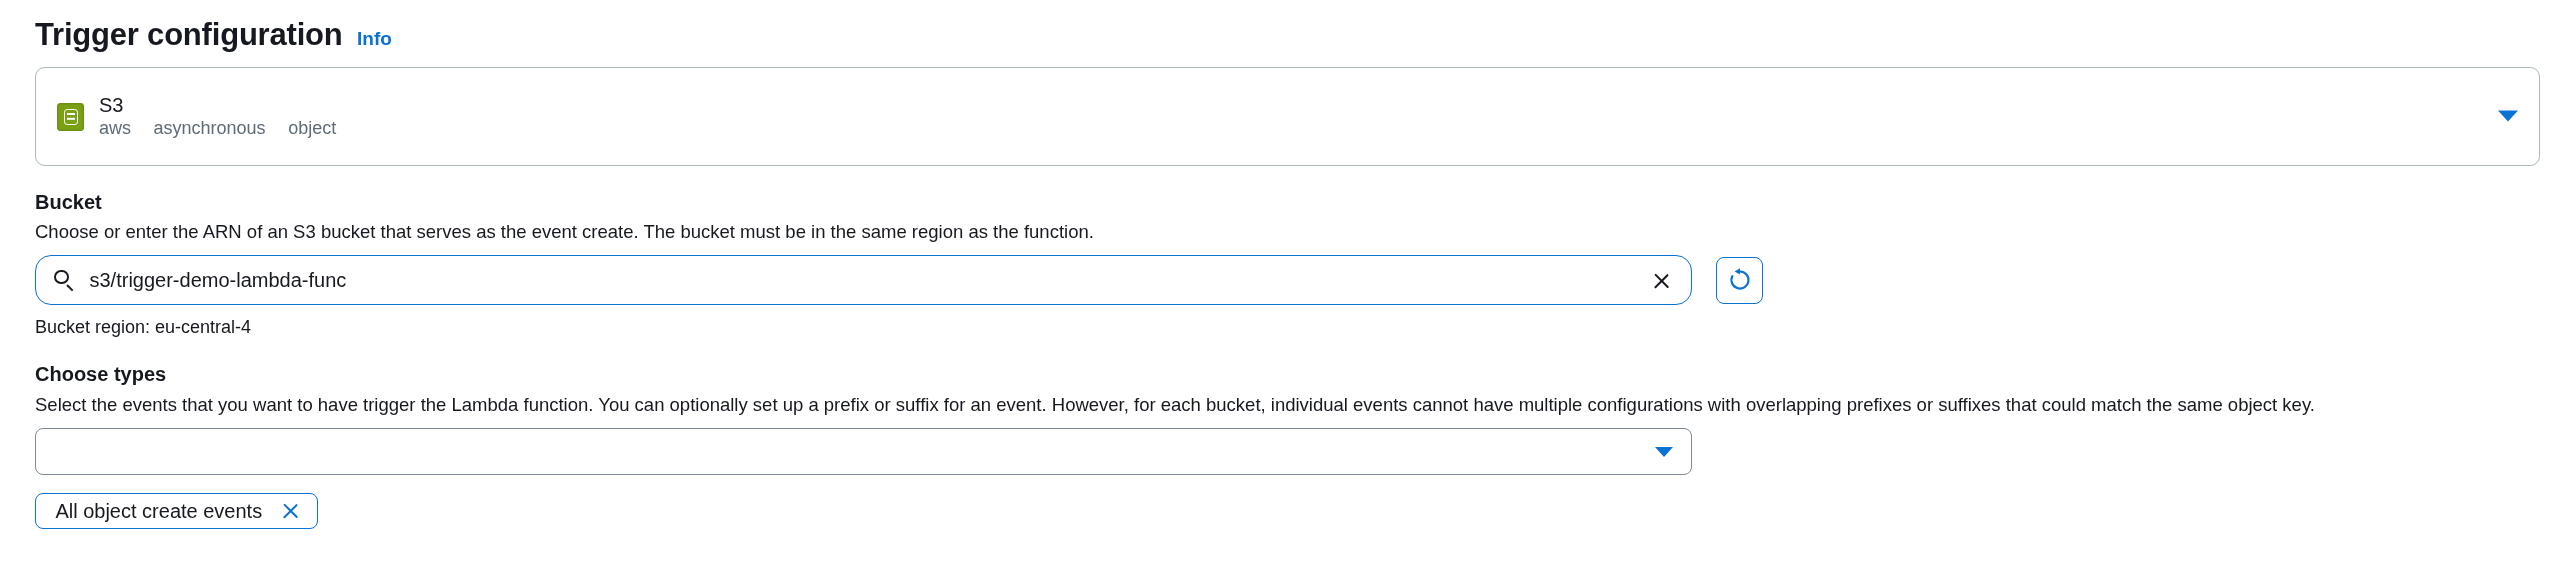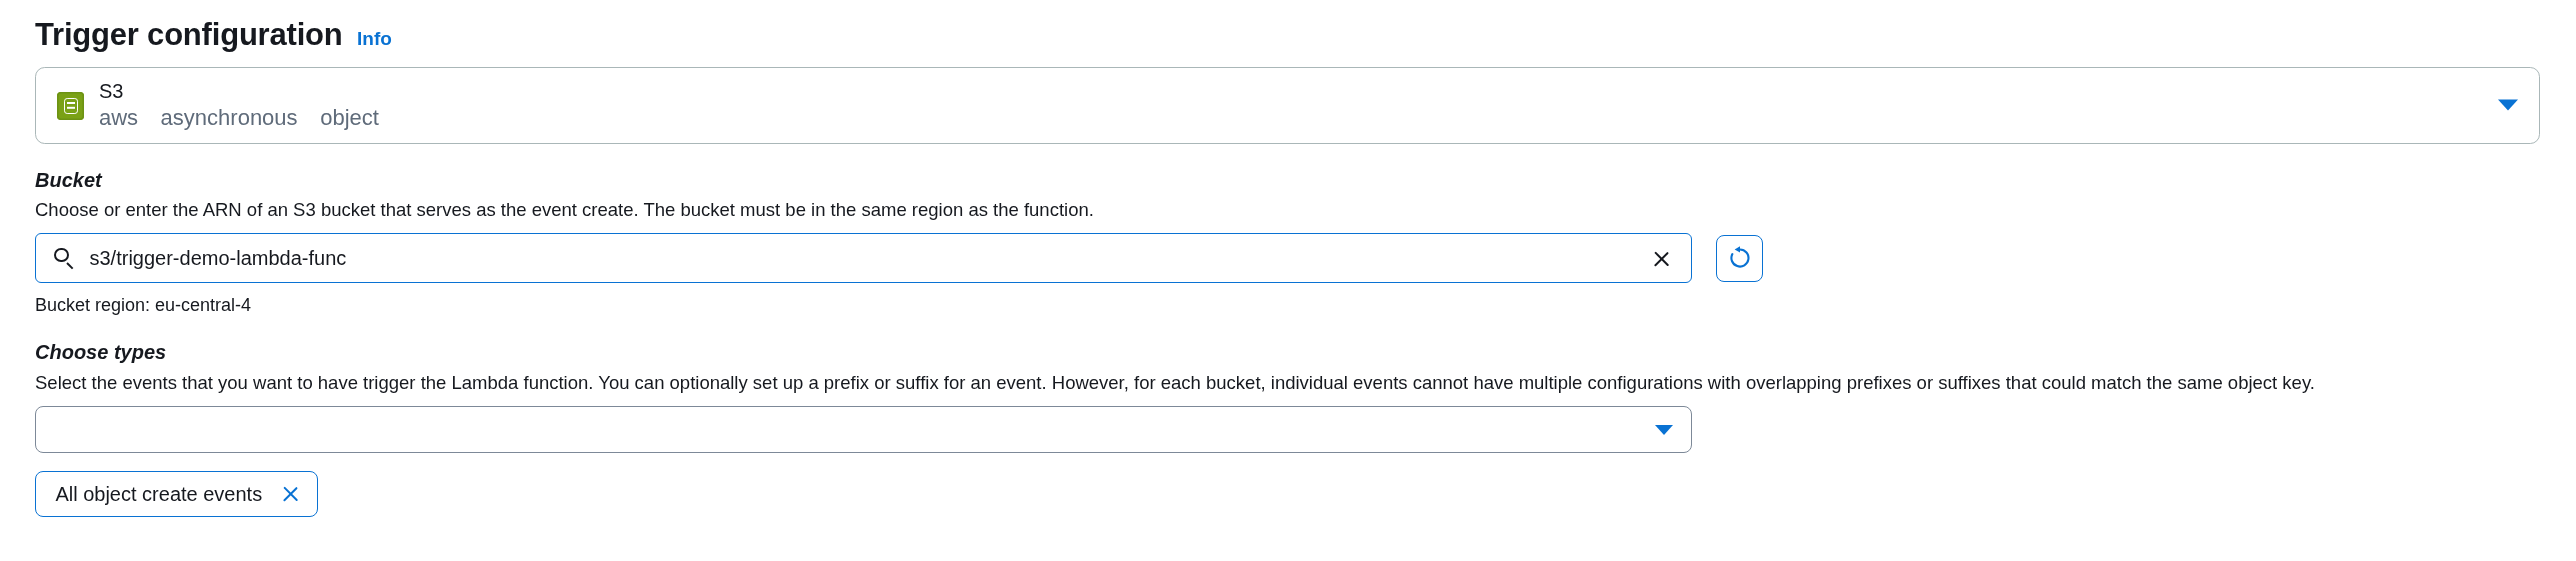--- a/index.html
+++ b/index.html
@@ -44,21 +44,21 @@
     color: #0972d3;
     text-decoration: none;
     cursor: pointer;
   }
 
   
   .source-select {
     position: relative;
     box-sizing: border-box;
     width: 2505px;
-    height: 77px;
+    height: 99px;
     border: 1.6px solid #aab7b8;
     border-radius: 9.7px;
     background: #ffffff;
     display: flex;
     align-items: center;
     padding: 0 21px;
     cursor: pointer;
   }
   .svc-icon {
     width: 27.4px;
@@ -95,21 +95,21 @@
     gap: 3.2px;
   }
   .source-name {
     font-size: 20px;
     color: #16191f;
     line-height: 1.1;
   }
   .source-tags {
     display: flex;
     gap: 22.6px;
-    font-size: 22px;
+    font-size: 18px;
     color: #5f6b7a;
     line-height: 1.1;
   }
   .caret {
     position: absolute;
     right: 21px;
     top: 50%;
     transform: translateY(-50%);
     width: 0; height: 0;
     border-left: 10.5px solid transparent;
@@ -118,42 +118,41 @@
   }
 
   
   .field-block { margin-top: 24px; }
   .field-label {
     font-size: 20px;
     font-weight: bold;
     color: #16191f;
     line-height: 1.2;
     margin-bottom: 6.5px;
-    font-style: italic;
   }
   .field-desc {
     font-size: 18.5px;
     color: #16191f;
     line-height: 1.3;
     margin-bottom: 11.3px;
   }
   .field-desc.wide { max-width: 2516px; }
 
   .input-row {
     display: flex;
     align-items: center;
     gap: 24px;
   }
   .search-input {
     position: relative;
     box-sizing: border-box;
     width: 1657px;
     height: 50px;
     border: 1.6px solid #0972d3;
-    border-radius: 6px;
+    border-radius: 16px;
     background: #ffffff;
     display: flex;
     align-items: center;
     padding: 0 18px;
     cursor: text;
   }
   .search-icon {
     width: 21px; height: 21px;
     position: relative;
     flex: 0 0 auto;
@@ -239,21 +238,21 @@
     border-top-width: 10.5px;
   }
 
   .token-row {
     display: flex;
     gap: 13px;
     margin-top: 18px;
   }
   .token {
     box-sizing: border-box;
-    height: 46px;
+    height: 36px;
     border: 1.6px solid #0972d3;
     border-radius: 8px;
     background: #ffffff;
     display: inline-flex;
     align-items: center;
     padding: 0 16px 0 19.4px;
     gap: 18px;
   }
   .token-label {
     font-size: 20px;

